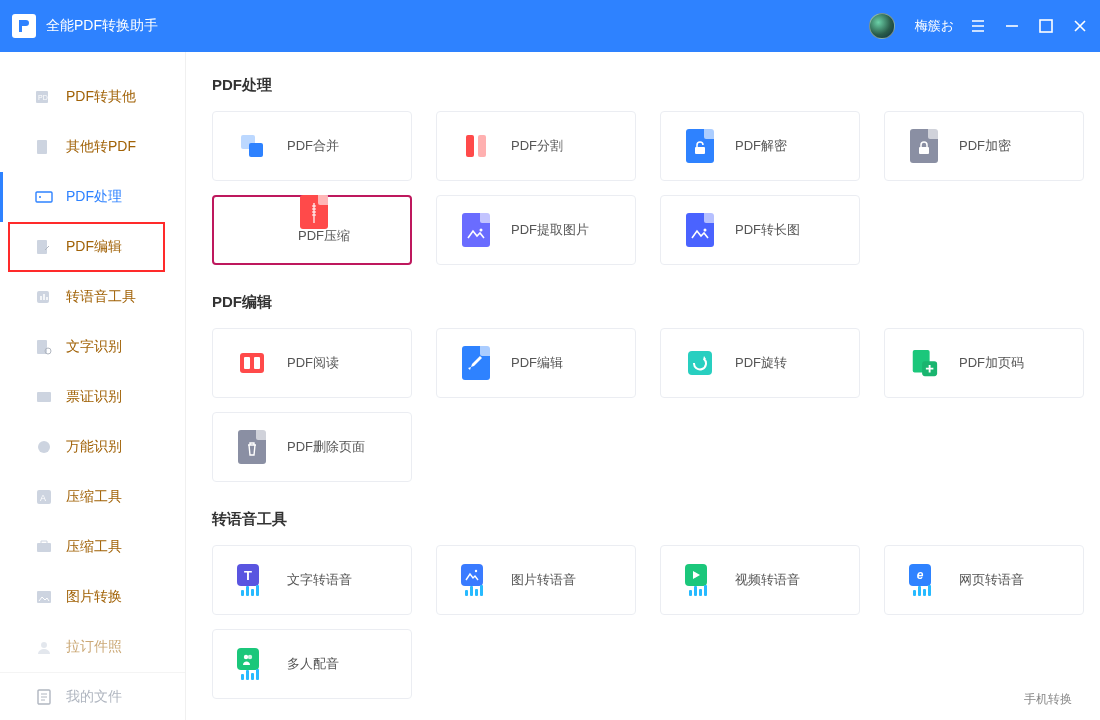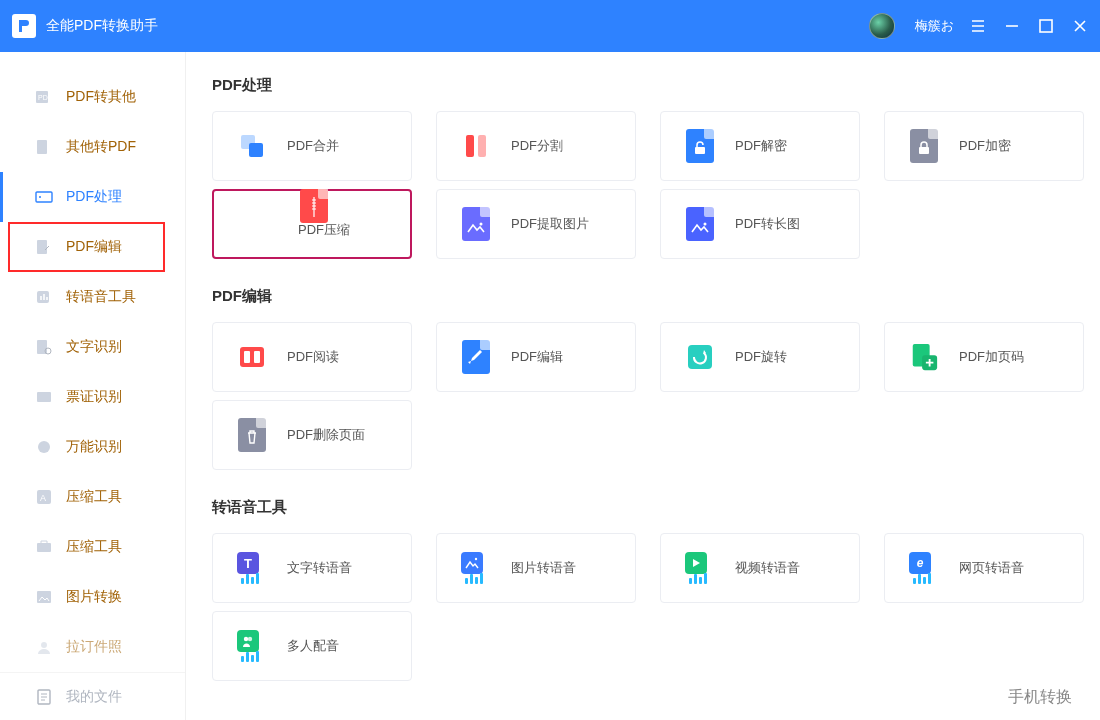--- a/index.html
+++ b/index.html
@@ -28,27 +28,27 @@
 .side-item .ico { width: 20px; height: 20px; margin-right: 12px; display: flex; align-items: center; justify-content: center; }
 .side-item.active { color: #2e82ff; }
 .side-item.active::before { content: ""; position: absolute; left: 0; top: 0; bottom: 0; width: 3px; background: #2e82ff; }
 .side-highlight { position: absolute; left: 8px; right: 20px; top: 170px; height: 50px; border: 2px solid #ff2a2a; pointer-events: none; }
 .side-bottom { height: 48px; display: flex; align-items: center; padding-left: 34px; color: #b0b6c0; font-size: 14px; cursor: pointer; border-top: 1px solid #f4f4f4; }
 .side-bottom .ico { width: 20px; height: 20px; margin-right: 12px; display: flex; align-items: center; justify-content: center; }
 
 
 .main { flex: 1; padding: 18px 26px 0 26px; overflow-y: auto; position: relative; }
 .section-title { font-size: 15px; font-weight: 600; color: #333; margin: 6px 0 16px 0; }
-.grid { display: grid; grid-template-columns: repeat(4, 200px); gap: 8px 24px; margin-bottom: 28px; }
+.grid { display: grid; grid-template-columns: repeat(4, 200px); gap: 14px 24px; margin-bottom: 28px; }
 .card { height: 70px; border: 1px solid #ebedf2; border-radius: 4px; display: flex; align-items: center; padding-left: 24px; cursor: pointer; background: #fff; }
 .card.highlighted { border: 2px solid #be185d; flex-direction: column; }
 .card-icon { width: 30px; height: 30px; margin-right: 20px; display: flex; align-items: center; justify-content: center; }
 .card-label { font-size: 13px; color: #555; }
 
-.corner-link { position: fixed; bottom: 12px; right: 28px; font-size: 16px; color: #888; cursor: pointer; }
+.corner-link { position: fixed; bottom: 12px; right: 28px; font-size: 12px; color: #888; cursor: pointer; }
 
 
 .file-body { width: 28px; height: 34px; border-radius: 3px; position: relative; }
 .file-fold { position: absolute; top: 0; right: 0; width: 10px; height: 10px; background: rgba(255,255,255,.6); border-bottom-left-radius: 2px; }
 
 
 .tts { position: relative; width: 32px; height: 32px; }
 .tts .bars { position: absolute; bottom: 0; left: 4px; display: flex; gap: 2px; align-items: flex-end; }
 .tts .bars span { width: 3px; background: #27baff; border-radius: 1px; }
 .tts .bars span:nth-child(1){height:6px} .tts .bars span:nth-child(2){height:10px} .tts .bars span:nth-child(3){height:7px} .tts .bars span:nth-child(4){height:11px}

